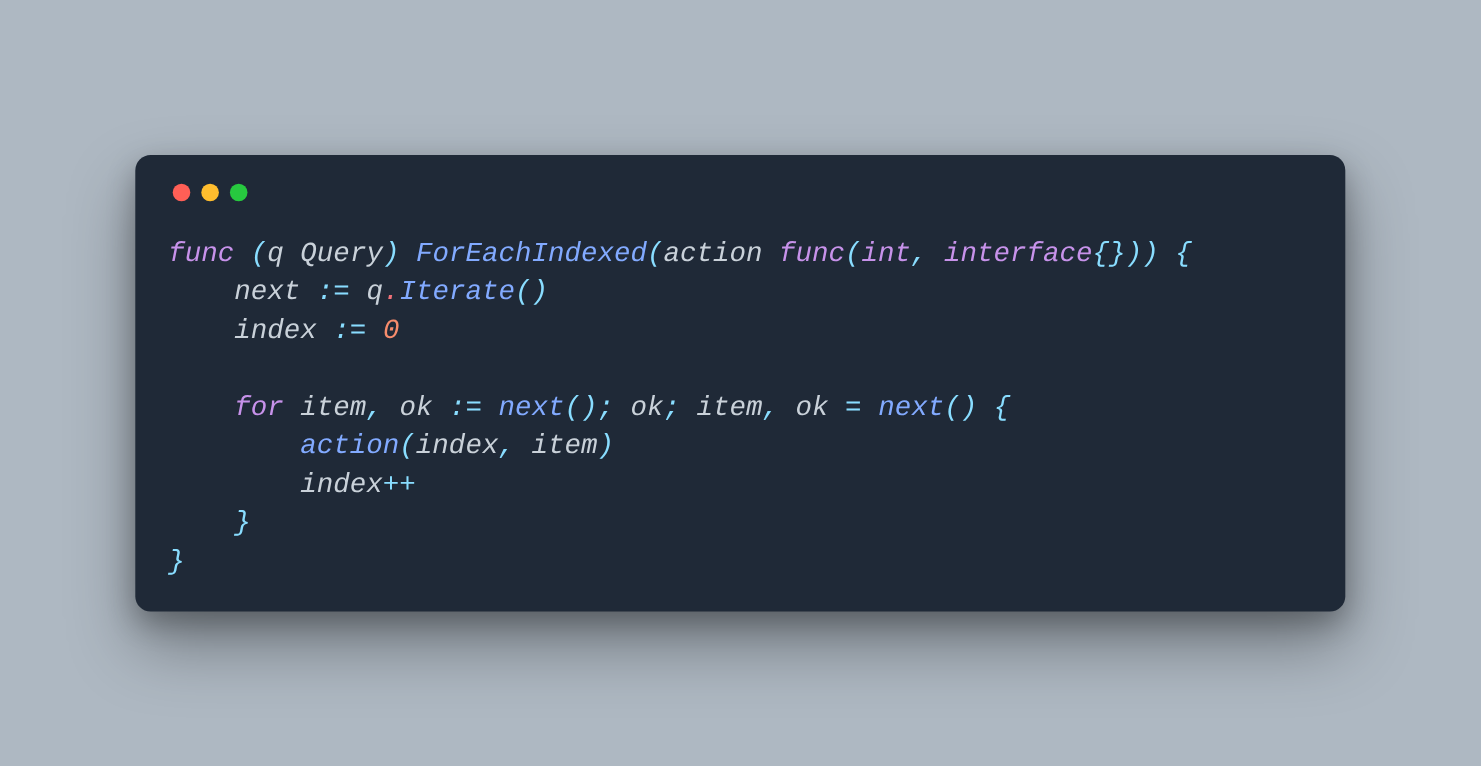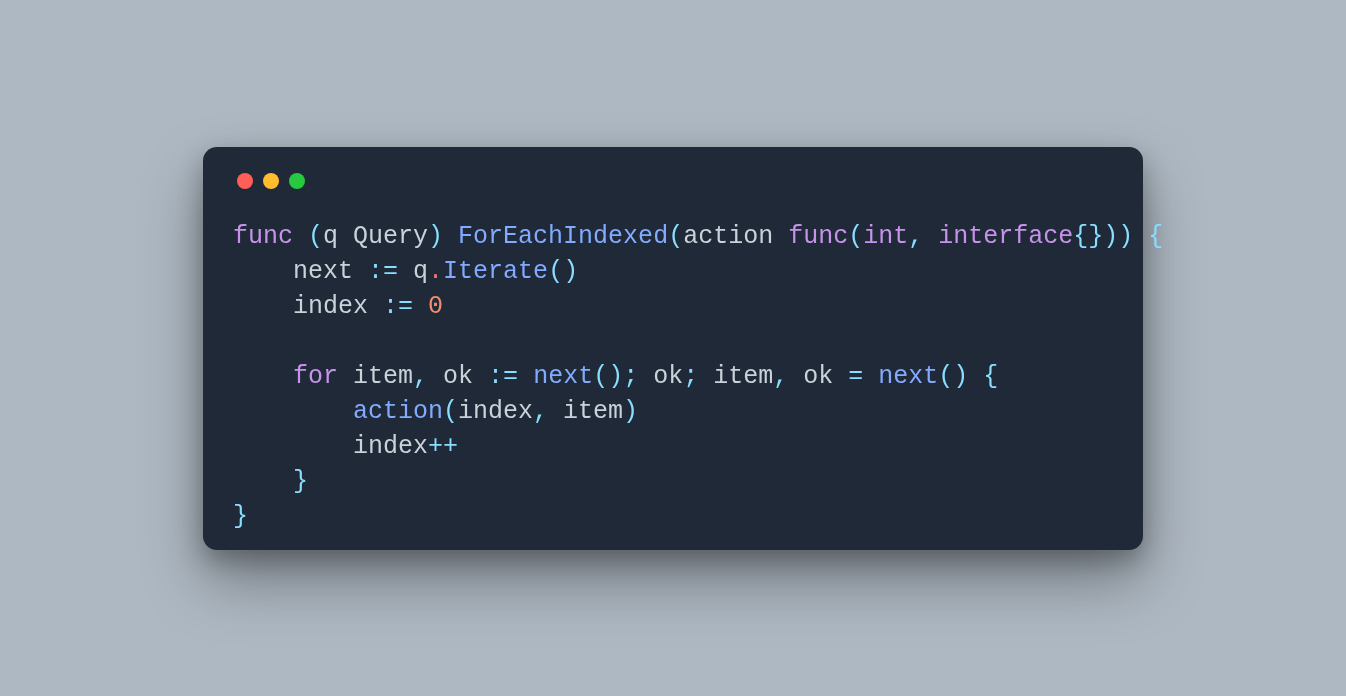--- a/index.html
+++ b/index.html
@@ -9,23 +9,24 @@
     width: 1346px;
     height: 696px;
     display: flex;
     align-items: center;
     justify-content: center;
     font-family: ui-monospace, SFMono-Regular, "SF Mono", Menlo, Monaco, Consolas, "Liberation Mono", "Courier New", monospace;
   }
   .window {
     background: #1f2937;
     border-radius: 14px;
-    width: 940px;
+    width: 1100px;
     box-shadow: 0 30px 60px rgba(0,0,0,0.35), 0 10px 25px rgba(0,0,0,0.25);
-    padding: 26px 30px 16px 30px;
+    padding: 26px 30px 28px 30px;
+    font-style: italic;
   }
   .titlebar {
     display: flex;
     gap: 10px;
     margin-bottom: 30px;
     padding-left: 4px;
   }
   .dot {
     width: 16px;
     height: 16px;

